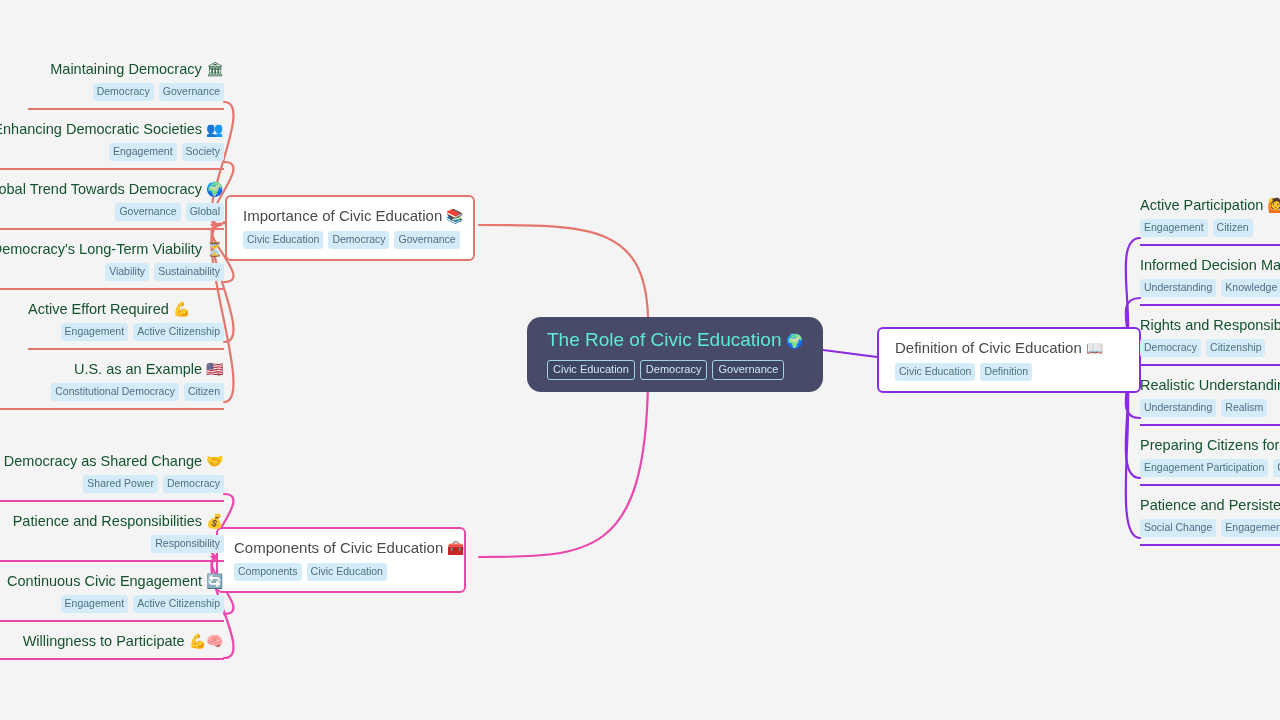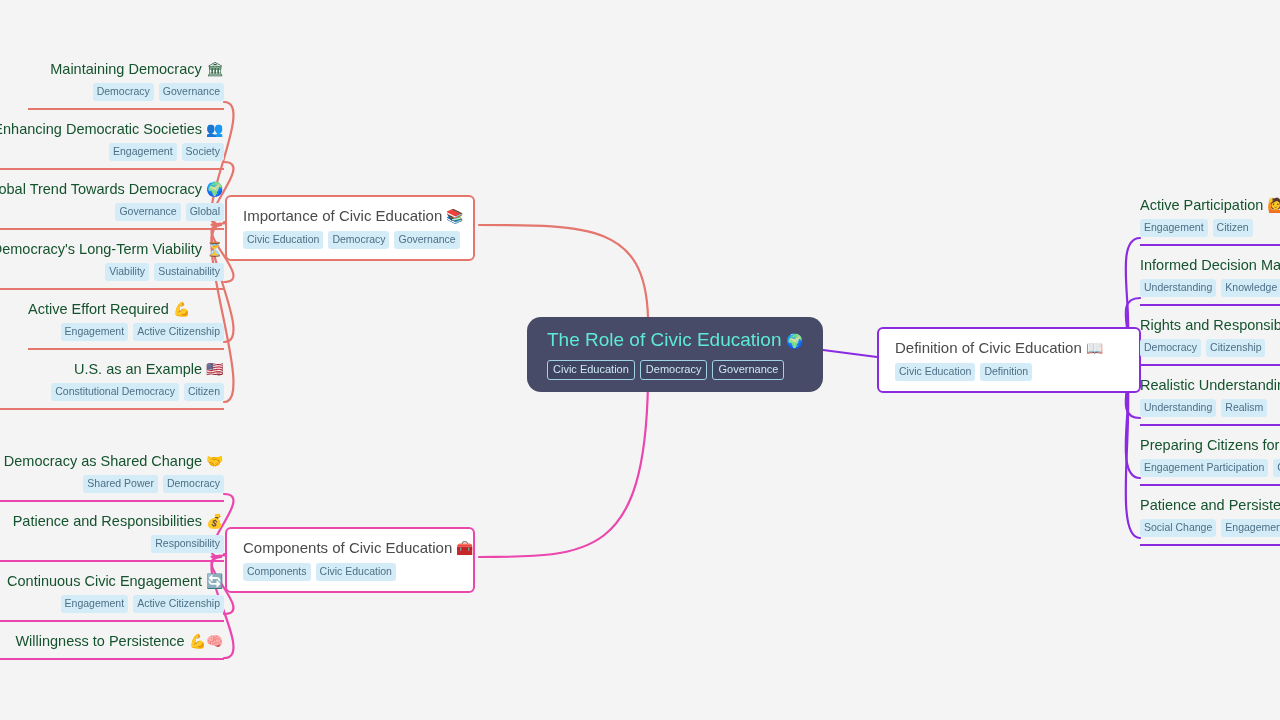--- a/index.html
+++ b/index.html
@@ -204,21 +204,21 @@
           <span class="tag">Active Citizenship</span>
         </div>
       </div>
       <div class="leaf-node" style="left: -4px; top: 356px; width: 228px; border-bottom-color: rgb(228, 118, 110);">
         <div class="leaf-title" style="text-align: right;"><span>U.S. as an Example</span><span class="emoji"> 🇺🇸</span></div>
         <div class="leaf-tags" style="justify-content: flex-end;">
           <span class="tag">Constitutional Democracy</span>
           <span class="tag">Citizen</span>
         </div>
       </div>
-      <div class="branch-node" style="left: 225px; top: 527px; width: 250px; border-color: rgb(234, 70, 174);">
+      <div class="branch-node" style="left: 216px; top: 527px; width: 250px; border-color: rgb(234, 70, 174);">
         <div class="branch-title"><span>Components of Civic Education</span><span class="emoji"> 🧰</span></div>
         <div class="branch-tags">
           <span class="tag">Components</span>
           <span class="tag">Civic Education</span>
         </div>
       </div>
       <div class="leaf-node" style="left: -14px; top: 448px; width: 238px; border-bottom-color: rgb(234, 70, 174);">
         <div class="leaf-title" style="text-align: right;"><span>Democracy as Shared Change</span><span class="emoji"> 🤝</span></div>
         <div class="leaf-tags" style="justify-content: flex-end;">
           <span class="tag">Shared Power</span>
@@ -232,21 +232,21 @@
         </div>
       </div>
       <div class="leaf-node" style="left: -68px; top: 568px; width: 292px; border-bottom-color: rgb(234, 70, 174);">
         <div class="leaf-title" style="text-align: right;"><span>Continuous Civic Engagement</span><span class="emoji"> 🔄</span></div>
         <div class="leaf-tags" style="justify-content: flex-end;">
           <span class="tag">Engagement</span>
           <span class="tag">Active Citizenship</span>
         </div>
       </div>
       <div class="leaf-node" style="left: -8px; top: 628px; width: 232px; border-bottom-color: rgb(234, 70, 174);">
-        <div class="leaf-title" style="text-align: right;"><span>Willingness to Persistence</span><span class="emoji"> 💪🧠</span></div>
+        <div class="leaf-title" style="text-align: right;"><span>Willingness to Participate</span><span class="emoji"> 💪🧠</span></div>
       </div>
       <div class="branch-node" style="left: 877px; top: 327px; width: 264px; border-color: rgb(138, 43, 226);">
         <div class="branch-title"><span>Definition of Civic Education</span><span class="emoji"> 📖</span></div>
         <div class="branch-tags">
           <span class="tag">Civic Education</span>
           <span class="tag">Definition</span>
         </div>
       </div>
       <div class="leaf-node" style="left: 1140px; top: 192px; width: 200px; border-bottom-color: rgb(138, 43, 226);">
         <div class="leaf-title"><span>Active Participation</span><span class="emoji"> 🙋</span></div>

